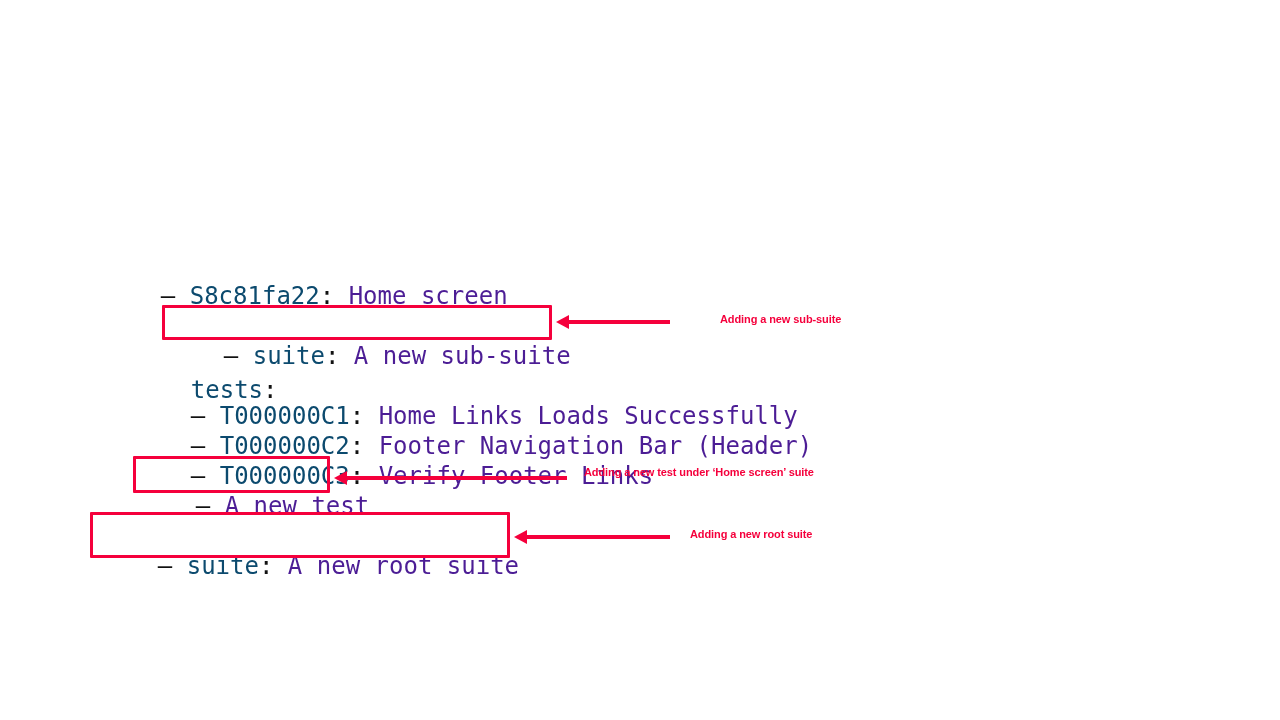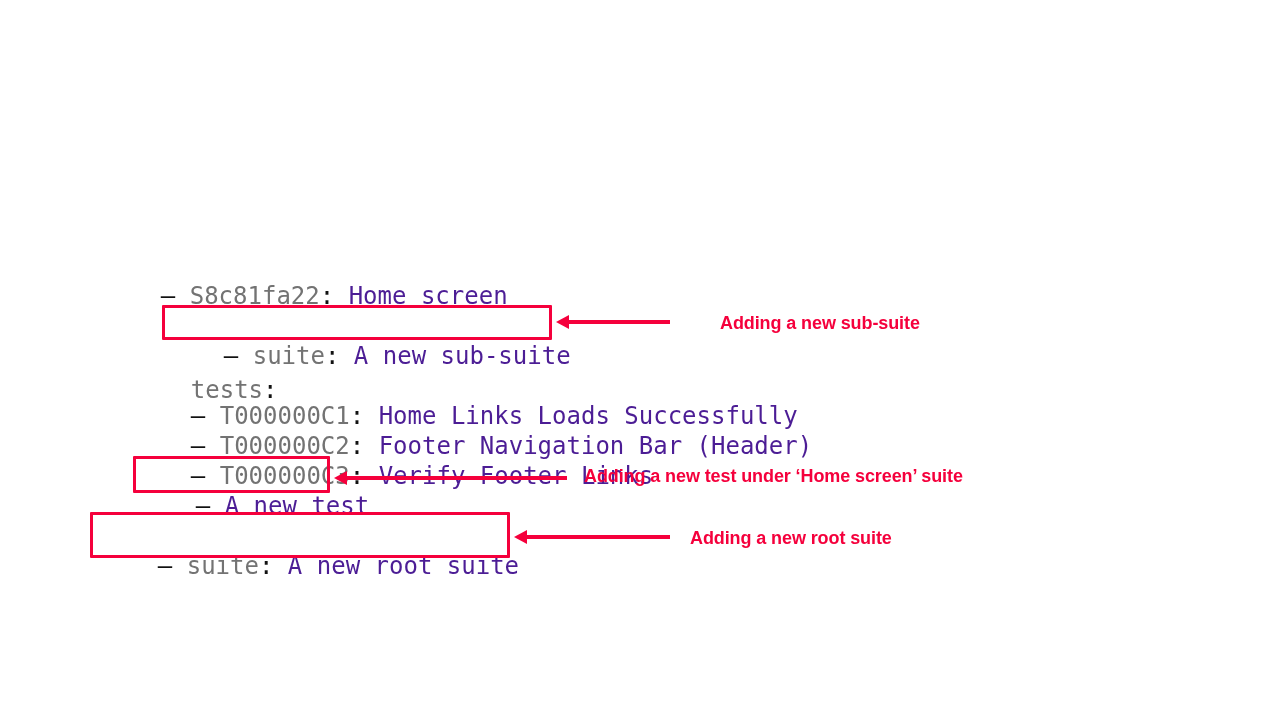--- a/index.html
+++ b/index.html
@@ -25,21 +25,21 @@
   }
   .code-line {
     position: absolute;
     font-family: "DejaVu Sans Mono", monospace;
     font-size: 24px;
     line-height: 30px;
     white-space: pre;
     letter-spacing: 0px;
   }
   .tok-dash   { color: #111111; }
-  .tok-key    { color: #737373; }
+  .tok-key    { color: #0c4a6e; }
   .tok-colon  { color: #111111; }
   .tok-val    { color: #4c1d95; }
 
   
   .hl-box {
     position: absolute;
     border: 3px solid #f5003c;
     box-sizing: border-box;
     background: transparent;
     border-radius: 1px;
@@ -68,21 +68,21 @@
     border-top: 7px solid transparent;
     border-bottom: 7px solid transparent;
     border-right: 13px solid #f5003c;
   }
 
   
   .annot {
     position: absolute;
     font-family: "Liberation Sans", sans-serif;
     font-weight: bold;
-    font-size: 18px;
+    font-size: 11px;
     color: #f5003c;
     white-space: nowrap;
     letter-spacing: -0.1px;
   }
 </style>
 </head>
 <body>
 
 <div id="tree">
 

